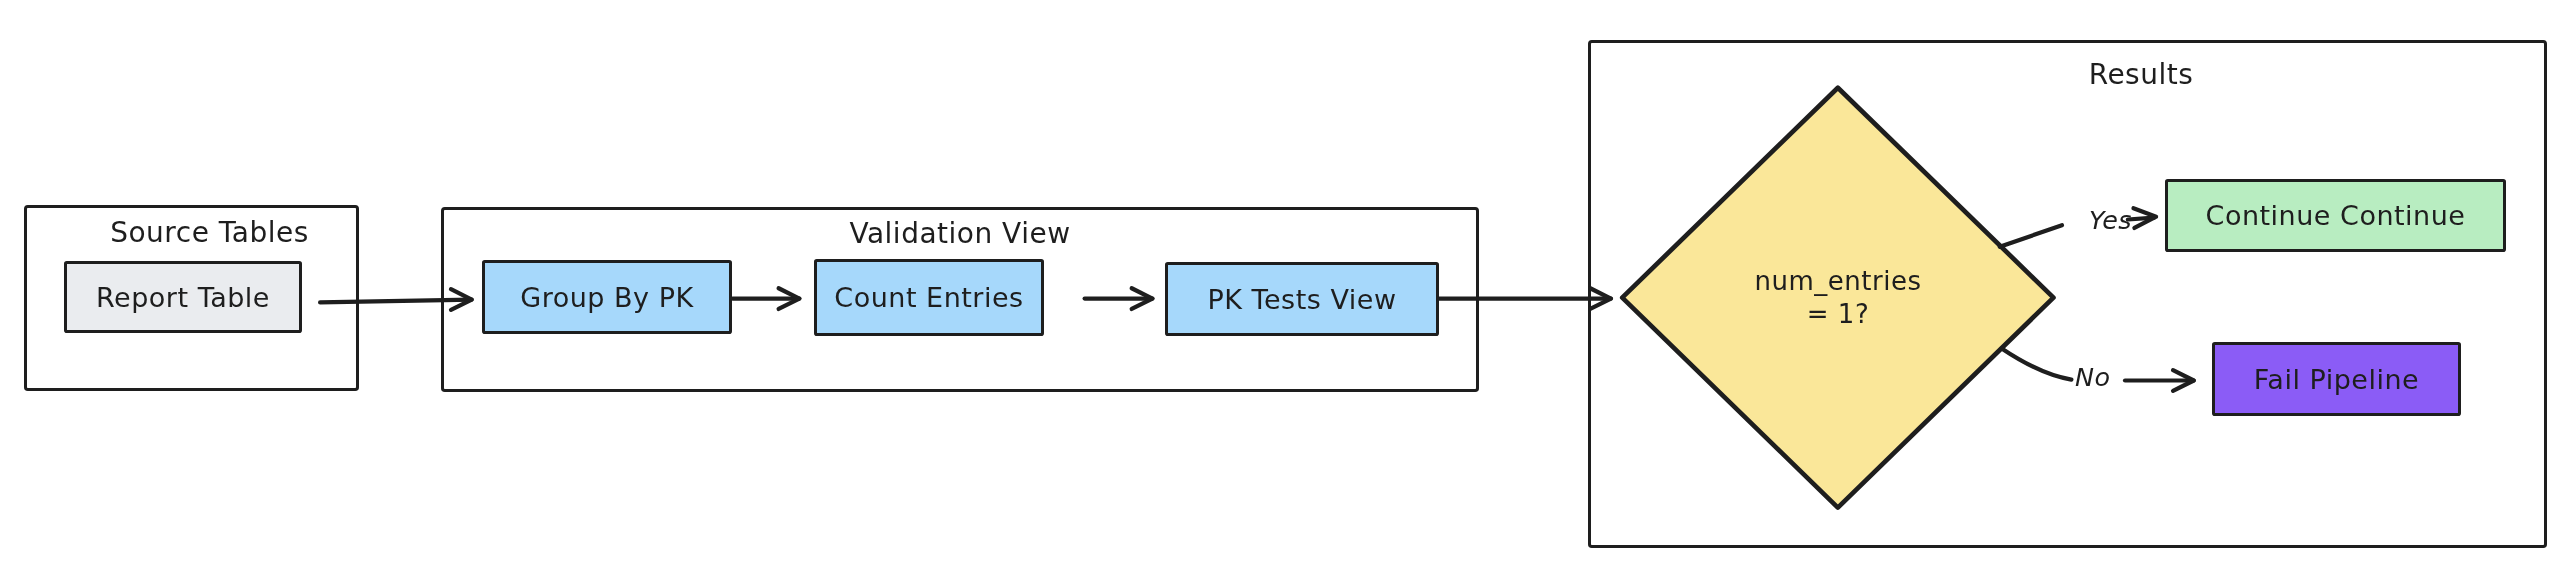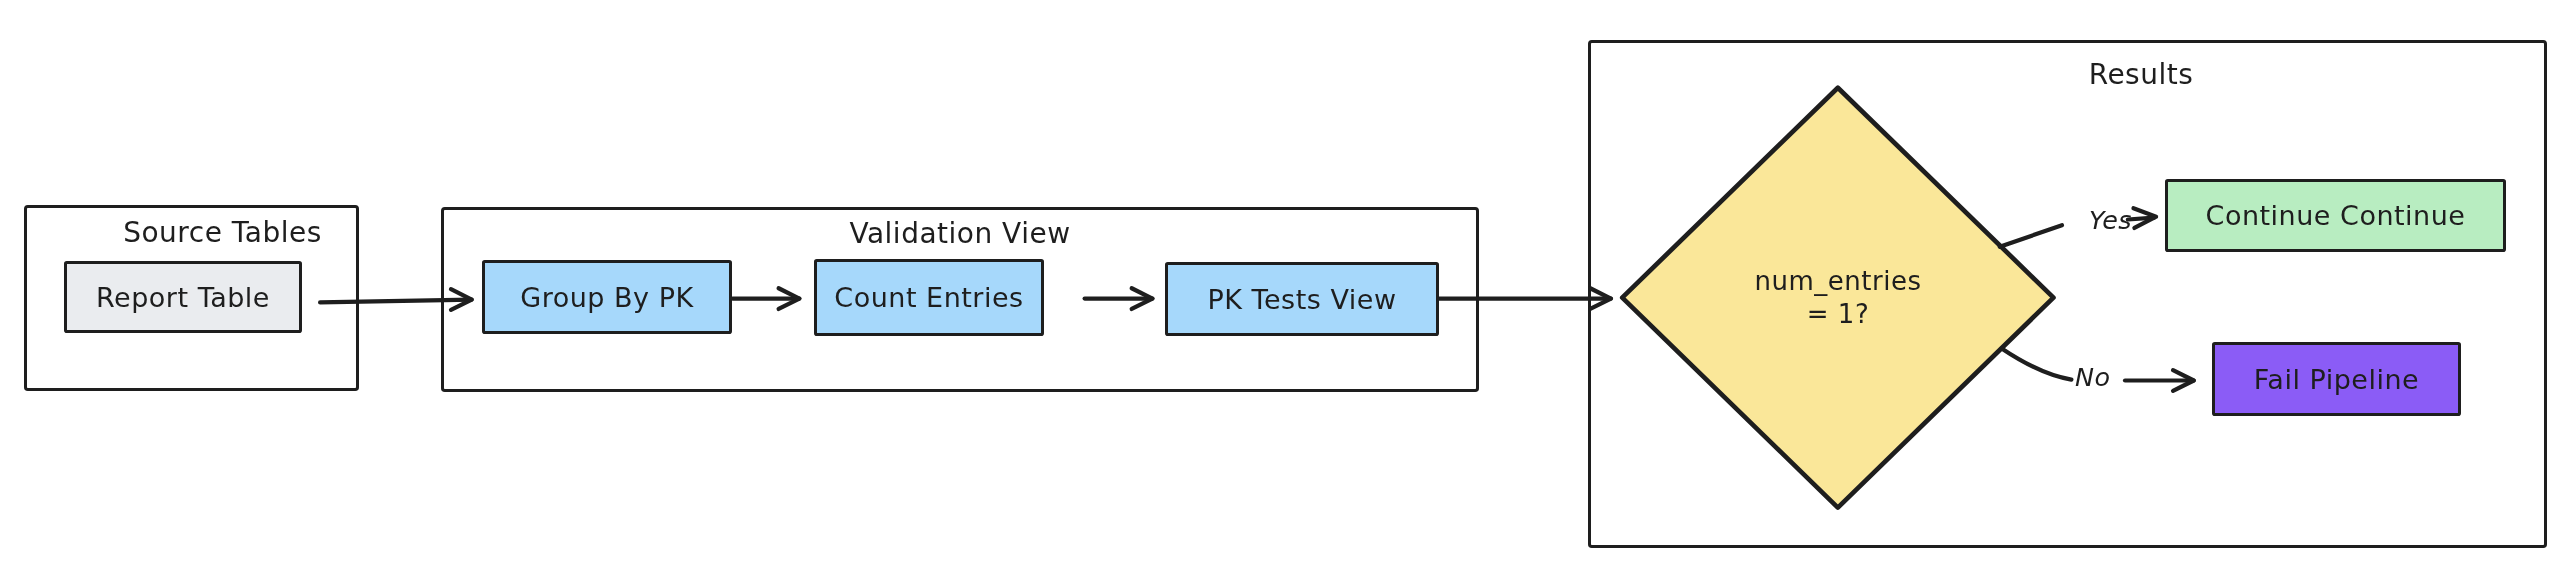--- a/index.html
+++ b/index.html
@@ -71,21 +71,21 @@
     letter-spacing: 0.5px;
     white-space: nowrap;
   }
 </style>
 </head>
 <body>
 
 <div class="stage">
 
   <div class="container-box" style="left:23.5px; top:205px; width:335px; height:186px;"></div>
-  <div class="container-title" style="left:23.5px; top:216px; width:372px;padding-left:13px;">Source Tables</div>
+  <div class="container-title" style="left:23.5px; top:216px; width:372px;">Source Tables</div>
 
   <div class="container-box" style="left:441px; top:207px; width:1038px; height:185px;"></div>
   <div class="container-title" style="left:441px; top:217px; width:1038px;">Validation View</div>
 
   <div class="container-box" style="left:1588px; top:40px; width:959px; height:508px;"></div>
   <div class="container-title" style="left:1588px; top:58px; width:1106px;">Results</div>
 
   <svg class="overlay-svg" viewBox="0 0 2736 620">
 
     <path class="edge-stroke" d="M340,321 L501,318"></path>

